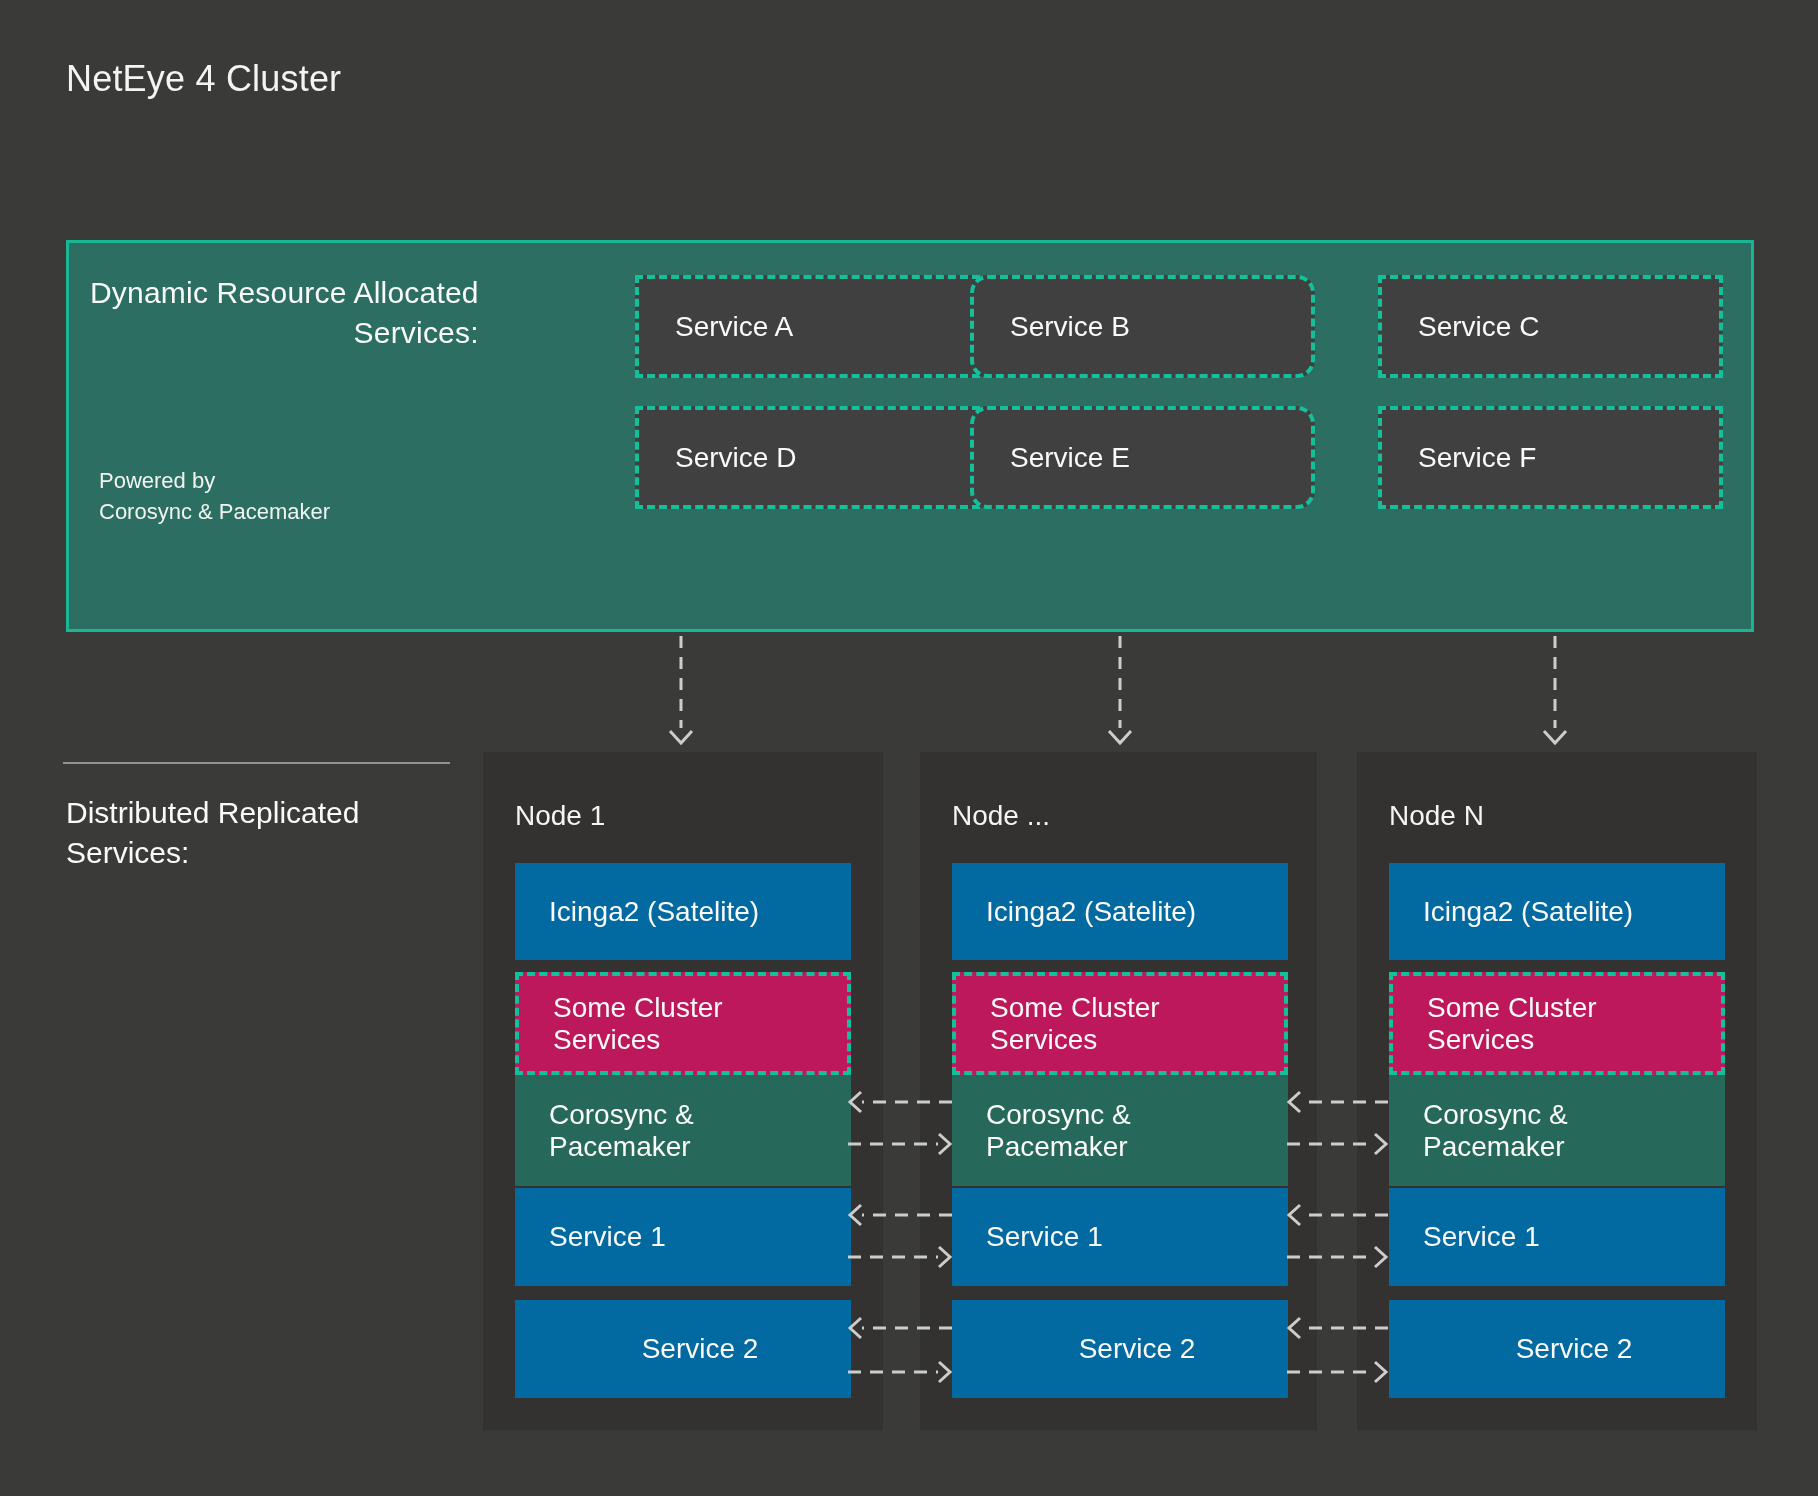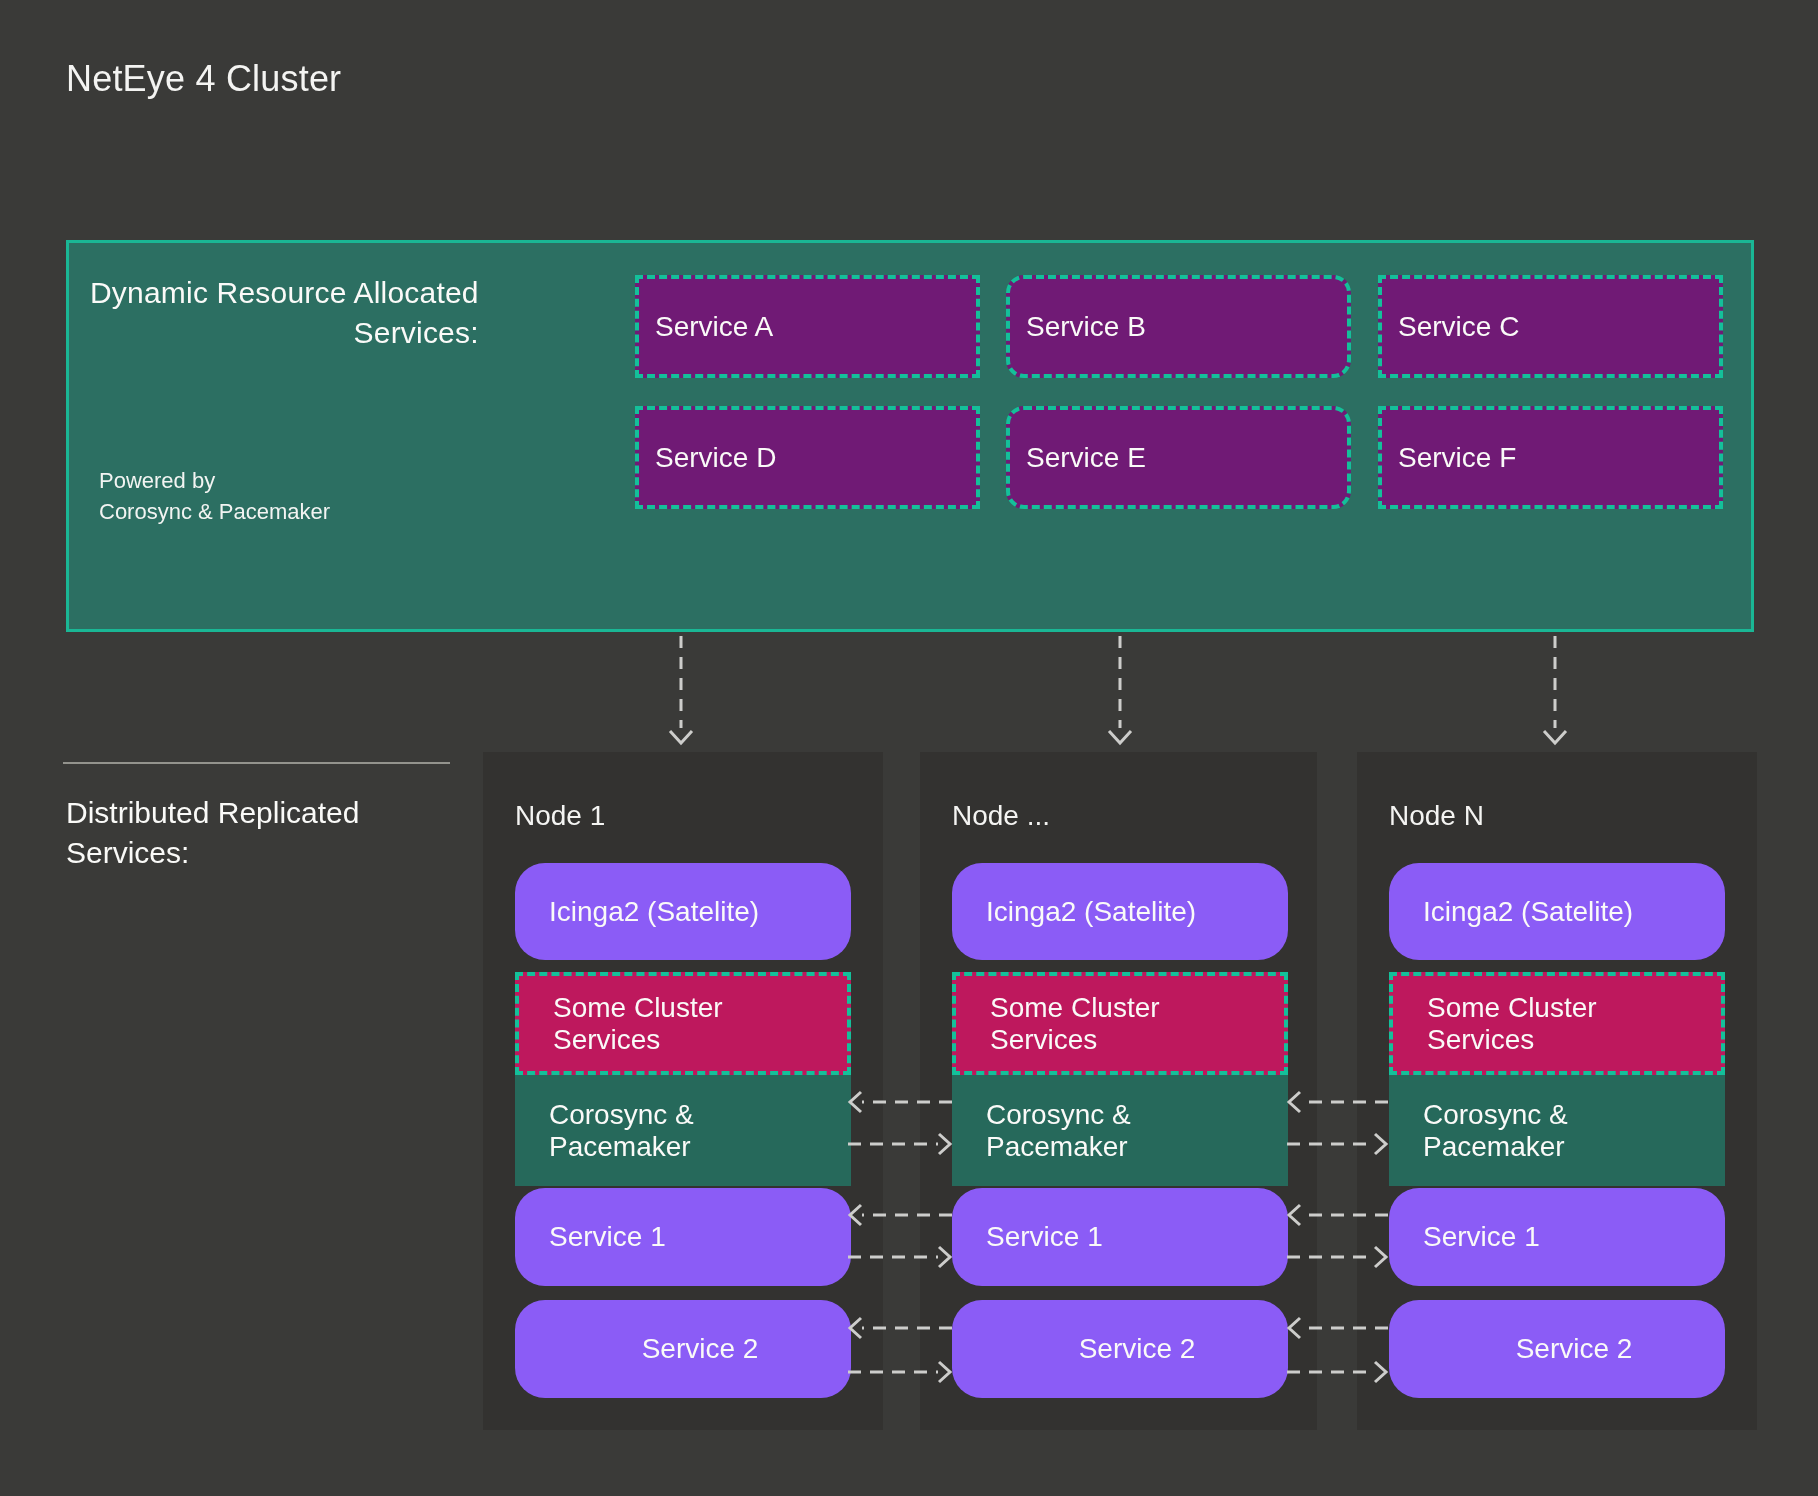--- a/index.html
+++ b/index.html
@@ -23,43 +23,43 @@
     color:#FAFAF8;letter-spacing:0.2px;text-align:right;
   }
   .powered{
     position:absolute;left:30px;top:222px;font-size:22px;line-height:31px;color:#F2F4F2;
   }
   .footnote{
     position:absolute;left:30px;top:300px;font-size:22px;line-height:31px;color:#F2F4F2;
   }
   .svc{
     position:absolute;width:345px;height:103px;box-sizing:border-box;
-    background:#701a75;border:4px dashed #14C09A;
-    display:flex;align-items:center;padding-left:16px;
+    background:#404040;border:4px dashed #14C09A;
+    display:flex;align-items:center;padding-left:36px;
     font-size:28px;color:#FAFAF8;
   }
   .svc.r1{top:32px;} .svc.r2{top:163px;}
-  .svc.c1{left:566px;} .svc.c2{left:937px;border-radius:18px;} .svc.c3{left:1309px;}
+  .svc.c1{left:566px;} .svc.c2{left:901px;border-radius:18px;} .svc.c3{left:1309px;}
   
   .divider{position:absolute;left:63px;top:762px;width:387px;height:2px;background:#93938D;}
   .repl-heading{
     position:absolute;left:66px;top:793px;font-size:30px;line-height:40px;color:#FAFAF8;
   }
   .node-col{
     position:absolute;top:752px;width:400px;height:678px;background:#333230;
   }
   .node-label{
     position:absolute;left:32px;top:48px;font-size:28px;color:#F4F4F2;
   }
   .nbox{
     position:absolute;left:32px;width:336px;box-sizing:border-box;
     display:flex;flex-direction:column;justify-content:center;
     padding-left:34px;font-size:28px;line-height:32px;color:#FAFAF8;
   }
-  .nbox.gray{background:#8b5cf6;border-radius:30px;}
+  .nbox.gray{background:#0369a1;}
   .nbox.sat{top:111px;height:97px;}
   .nbox.scs{top:220px;height:103px;background:#be185d;border:4px dashed #14C09A;}
   .nbox.cp{top:323px;height:111px;background:#26695B;}
   .nbox.s1{top:436px;height:98px;}
   .nbox.s2{top:548px;height:98px;align-items:center;}
   .arrows{position:absolute;left:0;top:0;pointer-events:none;}
 </style>
 </head>
 <body>
 

